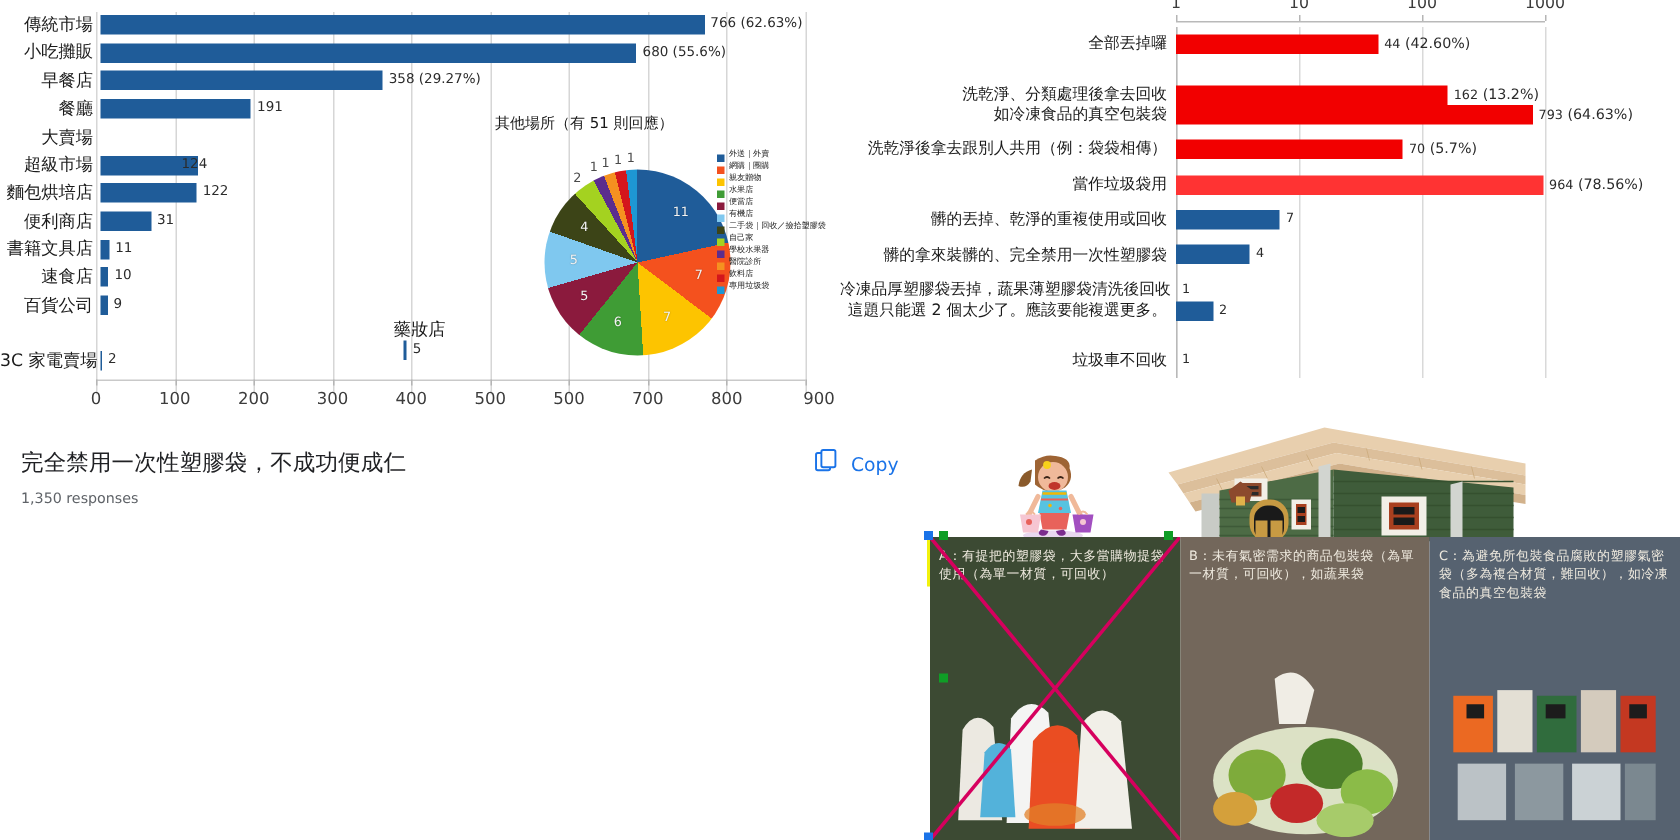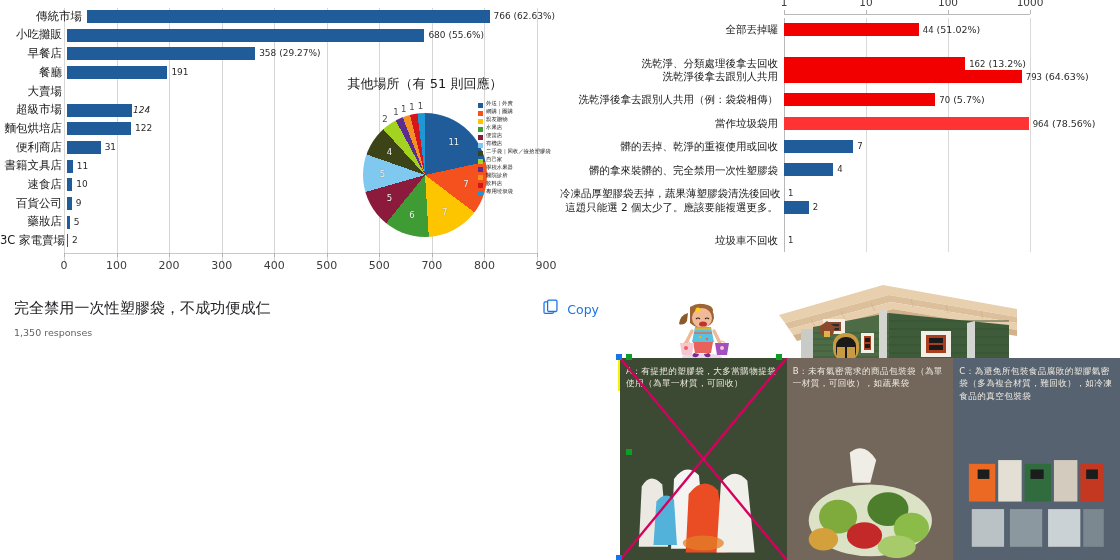--- a/index.html
+++ b/index.html
@@ -28,22 +28,22 @@
   }
   .plot-grid{position:absolute;top:8px;bottom:22px;width:1px;background:#d6d6d6;}
   .axis-line{position:absolute;height:1px;background:#c9c9c9;}
   .axis-tick-lbl{position:absolute;font-size:11px;color:#3c3c3c;transform:translateX(-50%);
     font-family:"DejaVu Sans",sans-serif;}
   .axis-tick{position:absolute;width:1px;height:4px;background:#b5b5b5;}
 
   
   #pie-other{position:absolute;left:330px;top:75px;width:230px;height:195px;}
   #pie-other .pie-title{
-    position:absolute;left:0;top:0;width:190px;text-align:center;
-    font-size:13px;color:#1a1a1a;font-family:"DejaVu Sans",sans-serif;
+    position:absolute;left:0;top:0;width:190px;text-align:left;
+    font-size:10px;color:#1a1a1a;font-family:"DejaVu Sans",sans-serif;
   }
   .pie-circle{position:absolute;border-radius:50%;}
   .pie-lbl{position:absolute;font-size:8.5px;color:#f4f4f4;
     font-family:"DejaVu Sans",sans-serif;text-shadow:0 0 1px rgba(0,0,0,.4);}
   .pie-lbl.dark{color:#4a4a4a;text-shadow:none;}
   .legend-row{display:flex;align-items:flex-start;margin-bottom:1px;line-height:1.05;}
   .legend-swatch{width:5px;height:5px;margin-right:3px;margin-top:2px;flex:0 0 auto;}
   .legend-txt{font-size:5.4px;color:#222;font-family:"DejaVu Sans",sans-serif;white-space:nowrap;}
 
   
@@ -90,21 +90,21 @@
       <div class="plot-grid" style="left:169.1111111111111px;"></div>
       <div class="plot-grid" style="left:221.66666666666666px;"></div>
       <div class="plot-grid" style="left:274.2222222222222px;"></div>
       <div class="plot-grid" style="left:326.77777777777777px;"></div>
       <div class="plot-grid" style="left:379.3333333333333px;"></div>
       <div class="plot-grid" style="left:431.8888888888889px;"></div>
       <div class="plot-grid" style="left:484.4444444444444px;"></div>
       <div class="plot-grid" style="left:537px;"></div>
     </div>
   <div id="places-rows">
-      <div class="hb-row" style="top:8px;width:537px;padding-left:20px;">
+      <div class="hb-row" style="top:8px;width:537px;">
         <div class="hb-label">傳統市場</div>
         <div class="hb-track">
           <div class="hb-bar" style="width:402.5755555555556px;background:#1f5c99;"></div>
           <div class="hb-val" style="left:406.5755555555556px;">766 (62.63%)</div>
         </div>
       </div>
       <div class="hb-row" style="top:26.7px;width:537px;">
         <div class="hb-label">小吃攤販</div>
         <div class="hb-track">
           <div class="hb-bar" style="width:357.3777777777778px;background:#1f5c99;"></div>
@@ -125,21 +125,21 @@
           <div class="hb-val" style="left:104.38111111111111px;">191</div>
         </div>
       </div>
       <div class="hb-row" style="top:82.8px;width:537px;">
         <div class="hb-label">大賣場</div>
       </div>
       <div class="hb-row" style="top:101.5px;width:537px;">
         <div class="hb-label">超級市場</div>
         <div class="hb-track">
           <div class="hb-bar" style="width:65.16888888888889px;background:#1f5c99;"></div>
-          <div class="hb-val" style="left:66px;font-style:italic;">124</div>
+          <div class="hb-val" style="left:54px;">124</div>
         </div>
       </div>
       <div class="hb-row" style="top:120.19999999999999px;width:537px;">
         <div class="hb-label">麵包烘培店</div>
         <div class="hb-track">
           <div class="hb-bar" style="width:64.11777777777779px;background:#1f5c99;"></div>
           <div class="hb-val" style="left:68.11777777777779px;">122</div>
         </div>
       </div>
       <div class="hb-row" style="top:138.9px;width:537px;">
@@ -163,21 +163,21 @@
           <div class="hb-val" style="left:9.255555555555556px;">10</div>
         </div>
       </div>
       <div class="hb-row" style="top:195px;width:537px;">
         <div class="hb-label">百貨公司</div>
         <div class="hb-track">
           <div class="hb-bar" style="width:4.73px;background:#1f5c99;"></div>
           <div class="hb-val" style="left:8.73px;">9</div>
         </div>
       </div>
-      <div class="hb-row" style="top:213.7px;width:537px;">
+      <div class="hb-row" style="top:213.7px;width:537px;flex-direction:column;">
         <div class="hb-label">藥妝店</div>
         <div class="hb-track">
           <div class="hb-bar" style="width:2.6277777777777778px;background:#1f5c99;"></div>
           <div class="hb-val" style="left:6.627777777777778px;">5</div>
         </div>
       </div>
       <div class="hb-row" style="top:232.39999999999998px;width:537px;">
         <div class="hb-label">3C 家電賣場</div>
         <div class="hb-track">
           <div class="hb-bar" style="width:1.051111111111111px;background:#1f5c99;"></div>
@@ -285,32 +285,32 @@
       <div style="position:absolute;left:306px;top:18px;height:234px;width:1px;background:#d9d9d9;"></div>
       <div style="position:absolute;left:388px;top:18px;height:234px;width:1px;background:#d9d9d9;"></div>
       <div style="position:absolute;left:470px;top:18px;height:234px;width:1px;background:#d9d9d9;"></div>
       <div style="position:absolute;left:224px;top:18px;height:234px;width:1px;background:#b9b9b9;"></div>
     </div>
   <div id="reuse-rows">
       <div class="lb-row" style="top:18px;width:470px;">
         <div class="lb-label">全部丟掉囉</div>
         <div class="lb-track">
           <div class="lb-bar" style="width:134.7631194718674px;background:#f20000;"></div>
-          <div class="lb-val" style="left:138.7631194718674px;">44<span class="lb-pct"> (51.02%)</span></div>
+          <div class="lb-val" style="left:138.7631194718674px;">44<span class="lb-pct"> (42.60%)</span></div>
         </div>
       </div>
       <div class="lb-row" style="top:52px;width:470px;">
         <div class="lb-label">洗乾淨、分類處理後拿去回收</div>
         <div class="lb-track">
           <div class="lb-bar" style="width:181.18023119249574px;background:#f20000;"></div>
           <div class="lb-val" style="left:185.18023119249574px;">162<span class="lb-pct"> (13.2%)</span></div>
         </div>
       </div>
       <div class="lb-row" style="top:64.8px;width:470px;">
-        <div class="lb-label">洗乾淨後拿去跟別人共用</div>
+        <div class="lb-label">如冷凍食品的真空包裝袋</div>
         <div class="lb-track">
           <div class="lb-bar" style="width:237.7404013600435px;background:#f20000;"></div>
           <div class="lb-val" style="left:241.7404013600435px;">793<span class="lb-pct"> (64.63%)</span></div>
         </div>
       </div>
       <div class="lb-row" style="top:88.19999999999999px;width:470px;">
         <div class="lb-label">洗乾淨後拿去跟別人共用（例：袋袋相傳）</div>
         <div class="lb-track">
           <div class="lb-bar" style="width:151.29803928116905px;background:#f20000;"></div>
           <div class="lb-val" style="left:155.29803928116905px;">70<span class="lb-pct"> (5.7%)</span></div>

